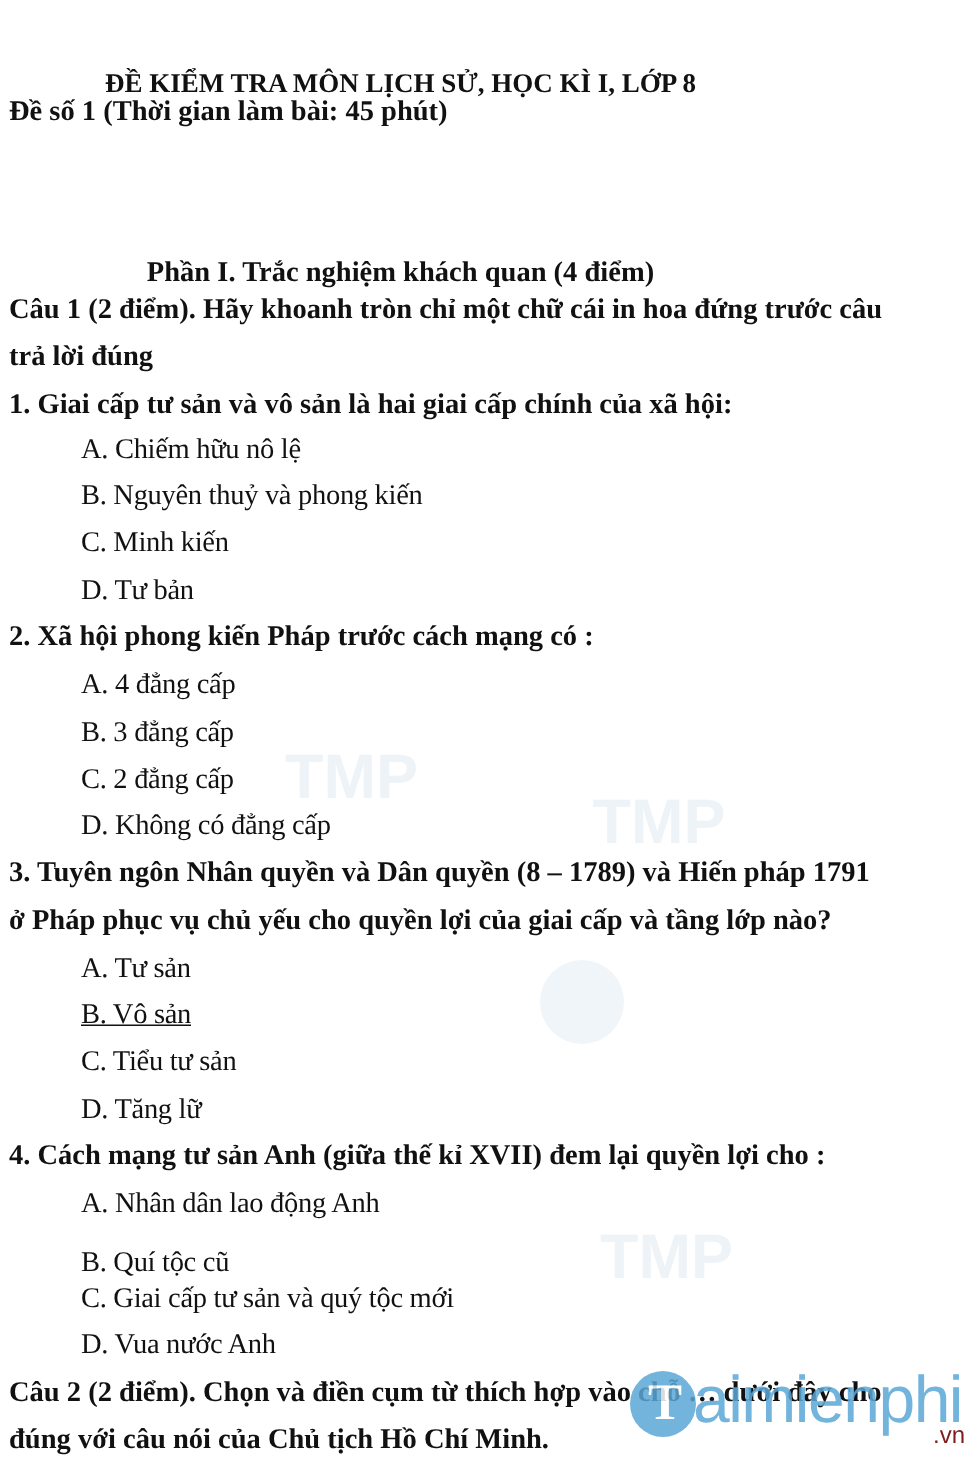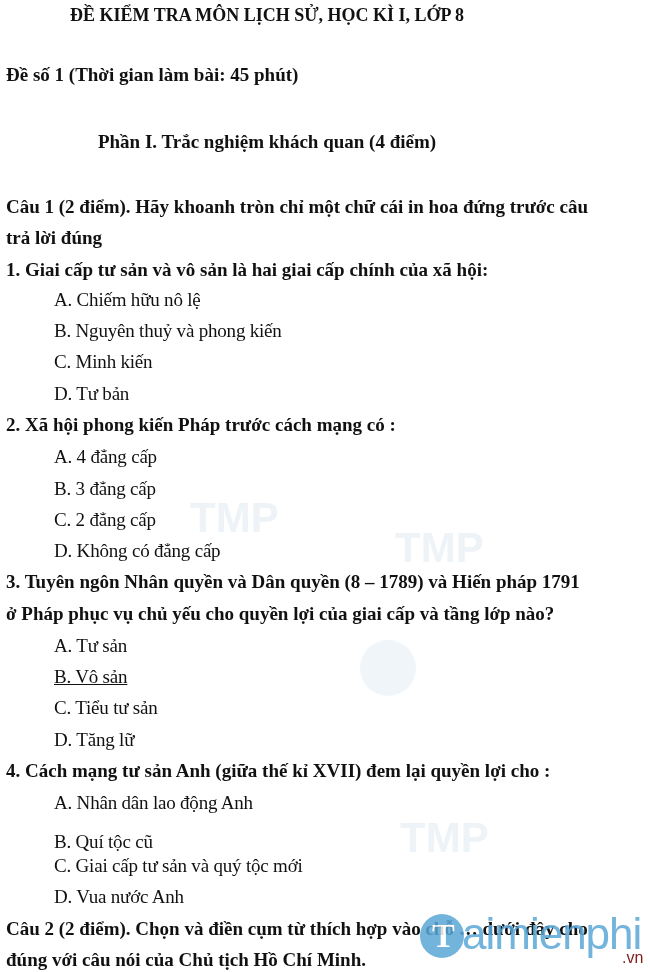--- a/index.html
+++ b/index.html
@@ -21,21 +21,21 @@
       width: 650px; height: 972px;
     }
     .line {
       position: absolute;
       white-space: nowrap;
       font-size: 19px;
       line-height: 24px;
       height: 24px;
     }
     .bold { font-weight: bold; }
-    .center { left: 0; width: 534px; text-align: center; }
+    .center { left: 0; width: 534px; text-align: center; margin-top: 40px; }
     .left { left: 6px; }
     .opt { left: 54px; font-weight: normal; letter-spacing: -0.2px; }
     .title { font-size: 18px; }
 
     
     .wm {
       position: absolute;
       color: #eef3f8;
       font-family: "Liberation Sans", sans-serif;
       font-weight: bold;

